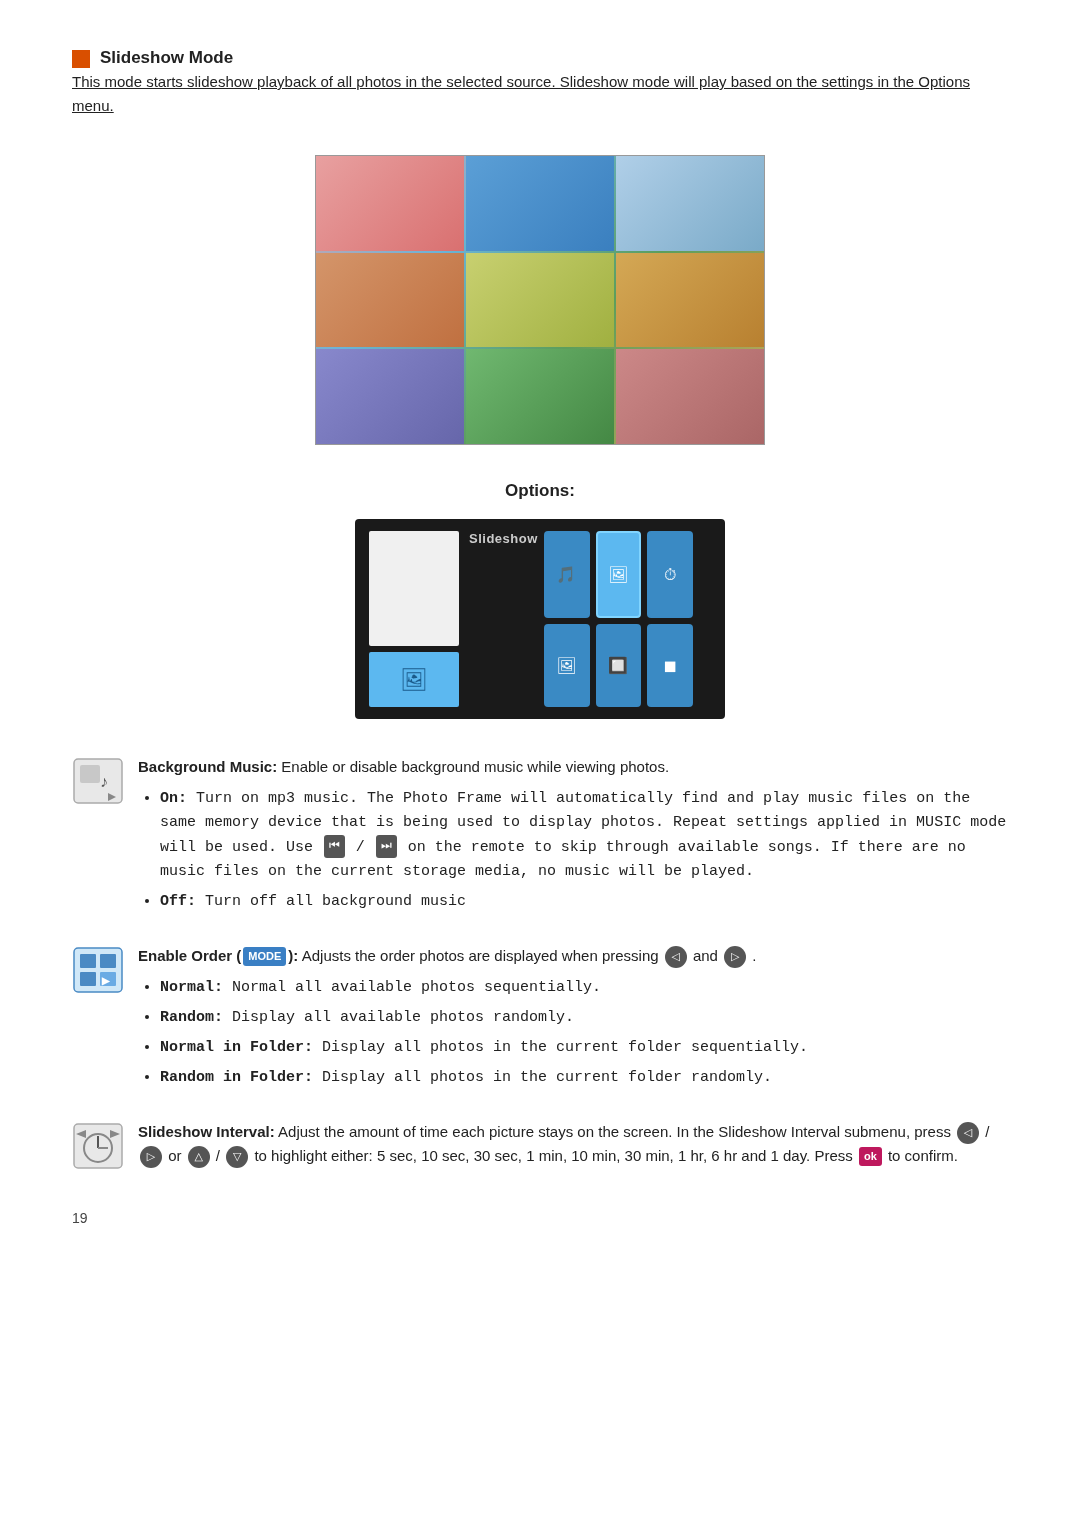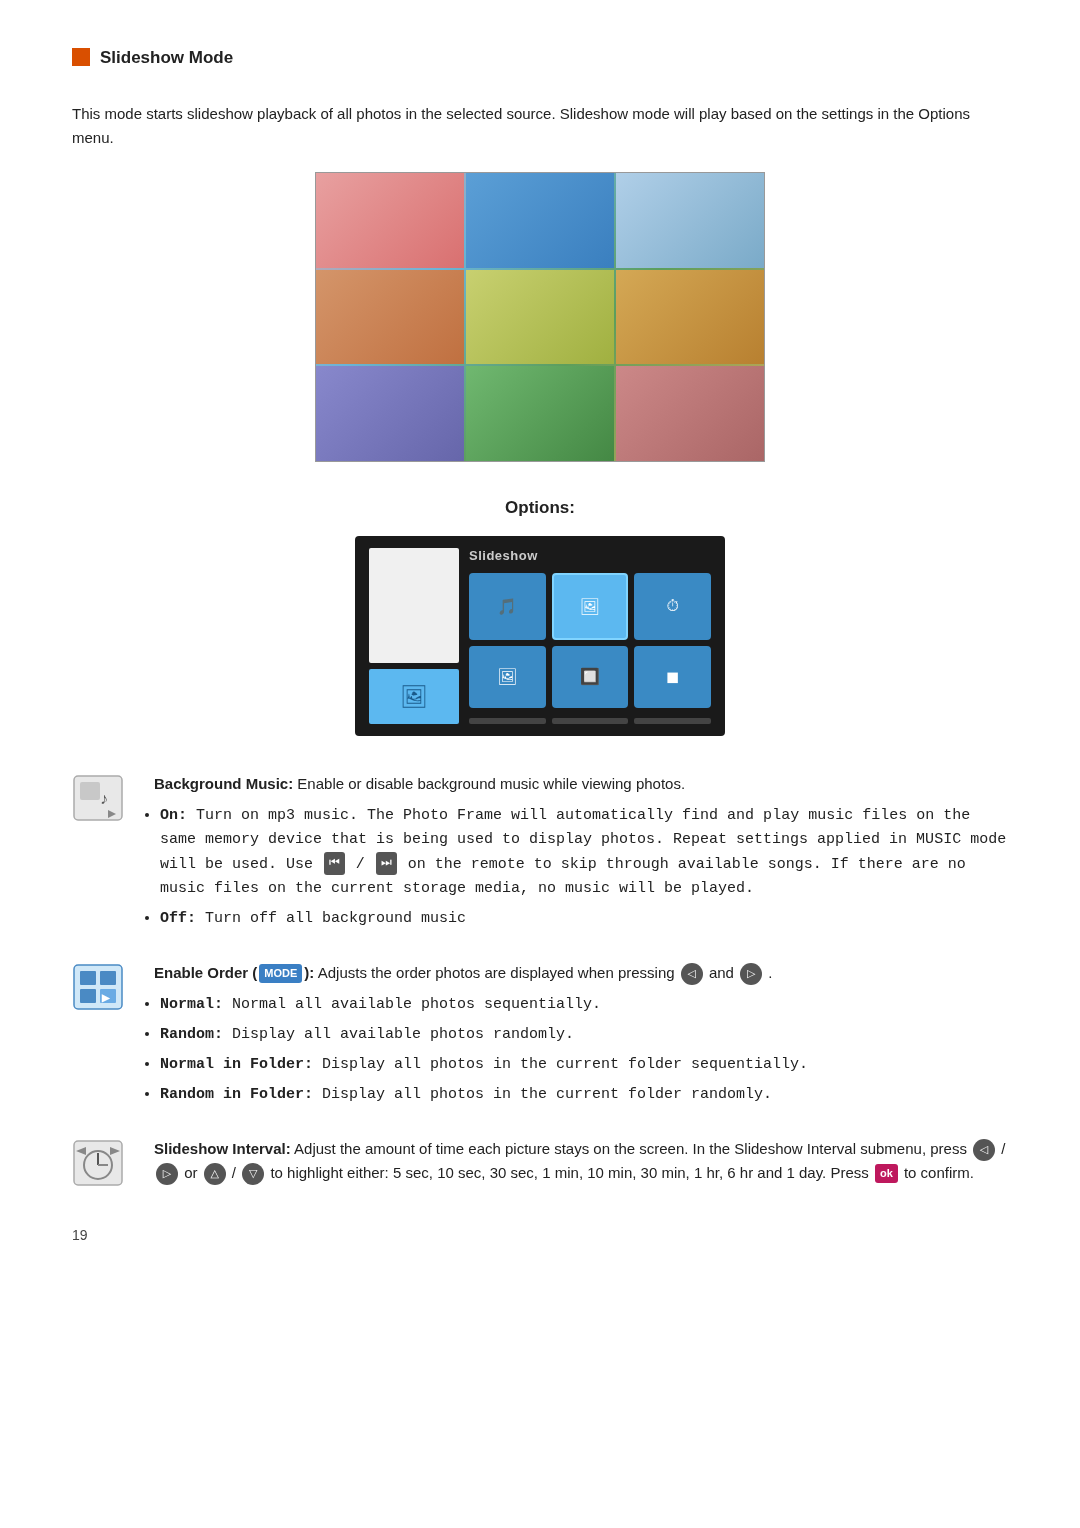--- a/index.html
+++ b/index.html
@@ -8,39 +8,40 @@
       font-family: Arial, sans-serif;
       font-size: 15px;
       color: #222;
       width: 1080px;
       min-height: 1528px;
       padding: 48px 72px 60px 72px;
     }
 
     .section-title {
       display: flex;
-      align-items: flex-start;
+      align-items: flex-end;
       gap: 10px;
       font-weight: bold;
       font-size: 17px;
-      margin-bottom: 34px;
+      margin-bottom: 2px;
     }
     .section-title-icon {
       width: 18px;
       height: 18px;
       background: #d94f00;
       display: inline-block;
       flex-shrink: 0;
     }
 
     .intro-text {
       font-size: 15px;
       line-height: 1.6;
-      margin-bottom: 22px;
+      margin-bottom: 37px;
       color: #222;
+      text-decoration: underline;
     }
 
     .slideshow-image-container {
       display: flex;
       justify-content: center;
       margin-bottom: 36px;
     }
     .slideshow-image-mock {
       width: 450px;
       height: 290px;
@@ -105,21 +106,21 @@
       align-items: center;
       justify-content: center;
     }
     .menu-left-bottom-icon {
       color: #1a5a8a;
       font-size: 22px;
     }
     .menu-right-panel {
       flex: 1;
       display: flex;
-      flex-direction: column;
+      flex-direction: row;
       gap: 6px;
     }
     .menu-title-bar {
       color: #ccc;
       font-size: 13px;
       font-weight: bold;
       letter-spacing: 0.5px;
       padding-bottom: 4px;
     }
     .menu-icons-grid {
@@ -171,21 +172,20 @@
     }
 
     .feature-content {
       flex: 1;
       line-height: 1.6;
     }
     .feature-text {
       font-size: 15px;
       line-height: 1.6;
       margin-bottom: 0;
-      margin-left: 16px;
     }
     .feature-bullets {
       margin-top: 8px;
       margin-left: 22px;
       font-family: Liberation Mono, monospace;
     }
     .feature-bullets li {
       margin-bottom: 6px;
       font-size: 15px;
       line-height: 1.6;

